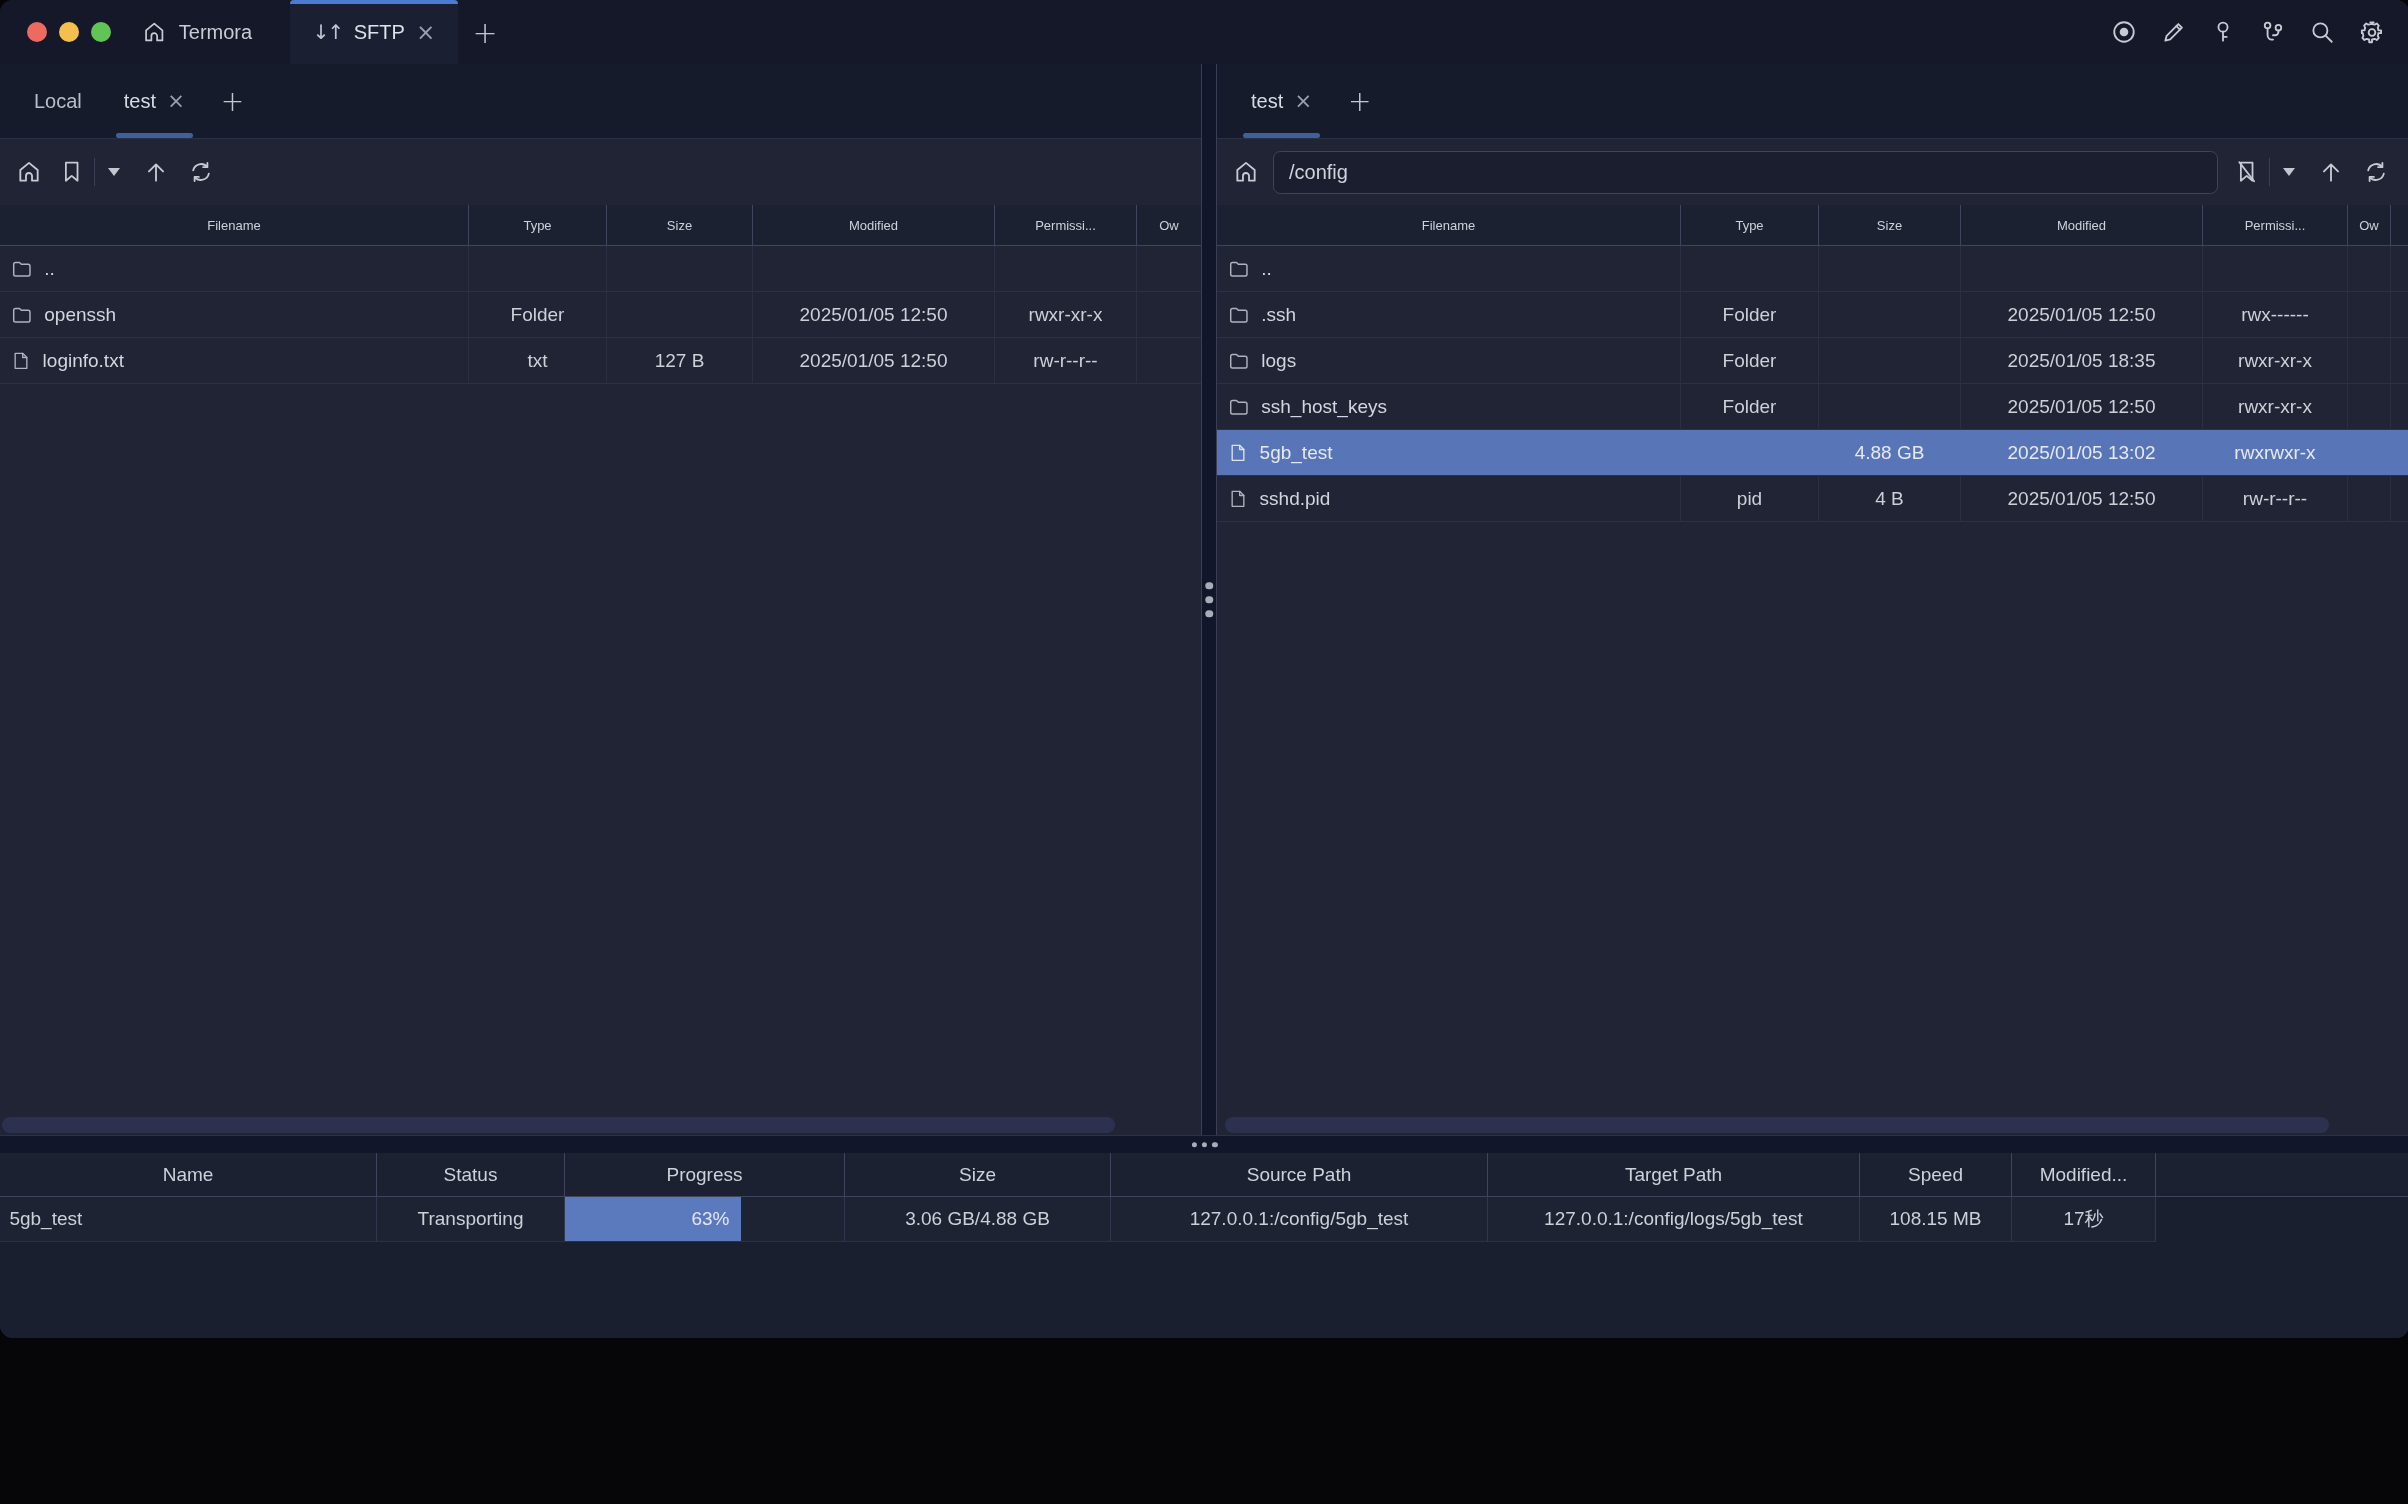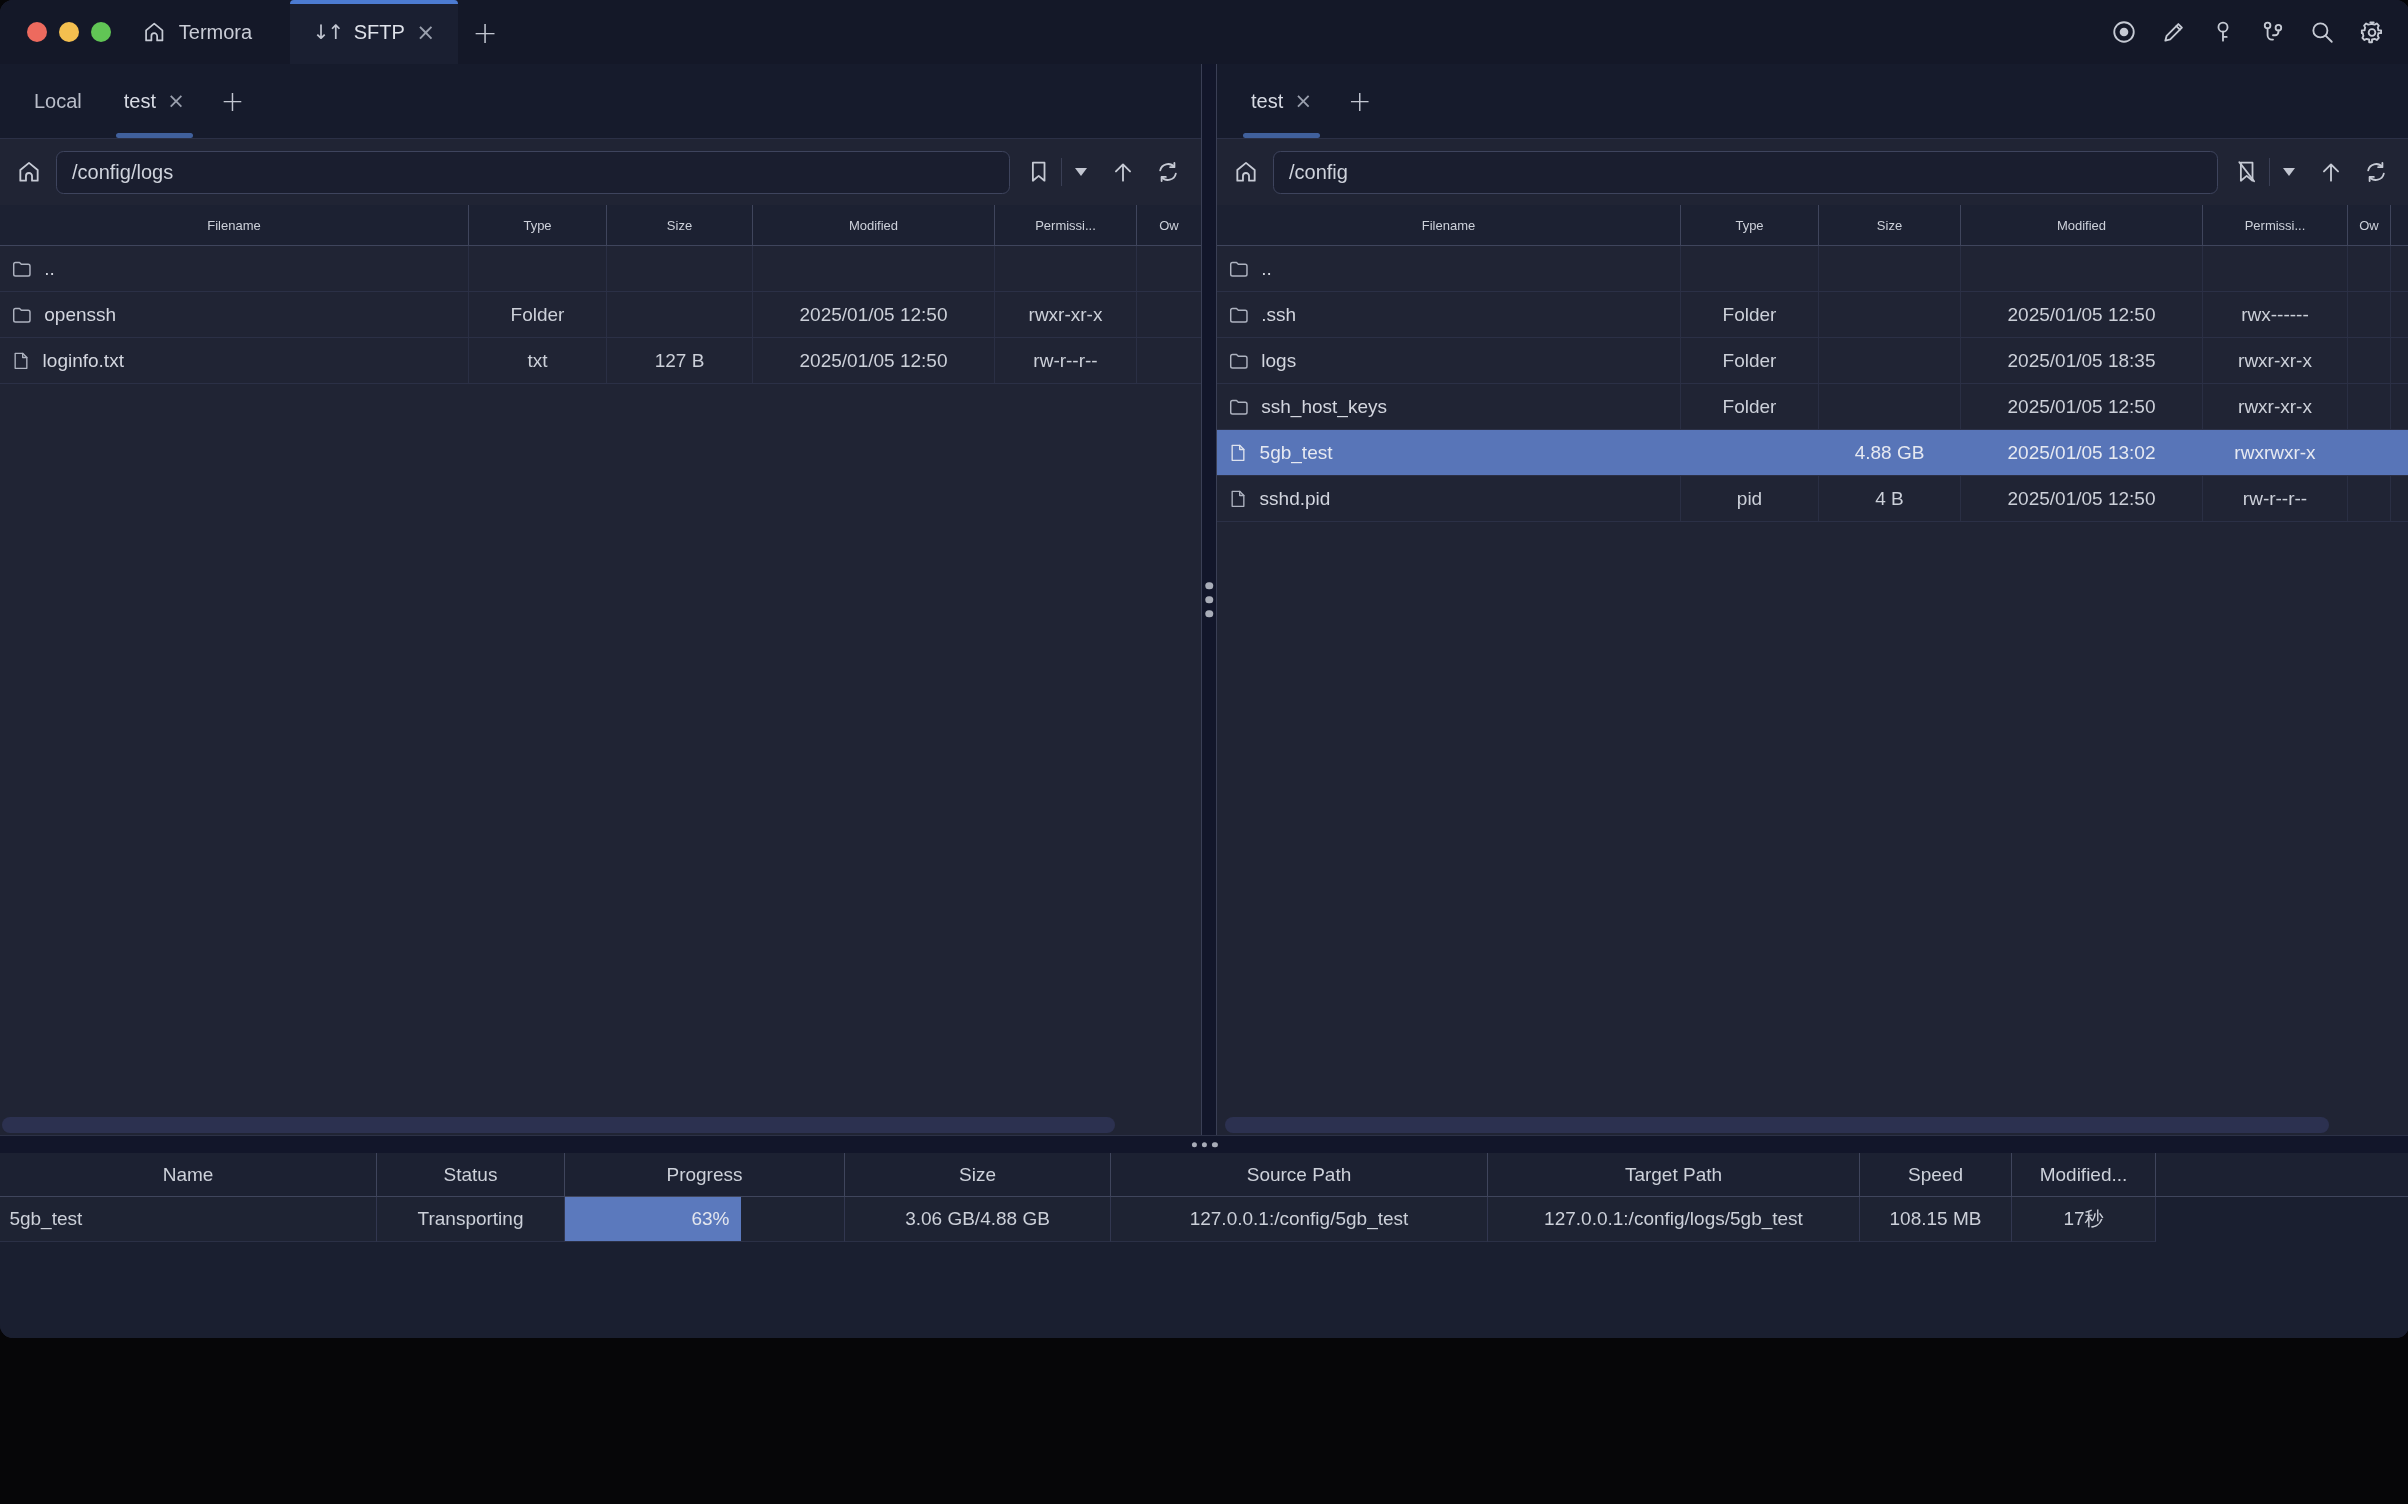--- a/index.html
+++ b/index.html
@@ -198,21 +198,20 @@
             <span class="tab-close glyph">×</span>
           </div>
           <div class="ptab-new glyph">+</div>
         </div>
       <div class="toolbar">
         <span class="home-btn">
           <svg width="26" height="26" viewBox="0 0 24 24">
               <path d="M4 10.2 12 3.6l8 6.6v9.8h-5.2v-4.3a2.8 2.8 0 0 0-5.6 0v4.3H4z"></path>
             </svg>
         </span>
-        <input class="path-input" spellcheck="false" value="/config/logs" style="">
         <div class="tool-group">
           <span class="tool-btn">
             <svg width="25.4" height="25.4" viewBox="0 0 24 24">
                 <path d="M6.5 3.5h11v17l-5.5-4.6-5.5 4.6z"></path>
               </svg>
           </span>
           <span class="tool-sep"></span>
           <span class="caret"></span>
         </div>
         <span class="tool-btn">

